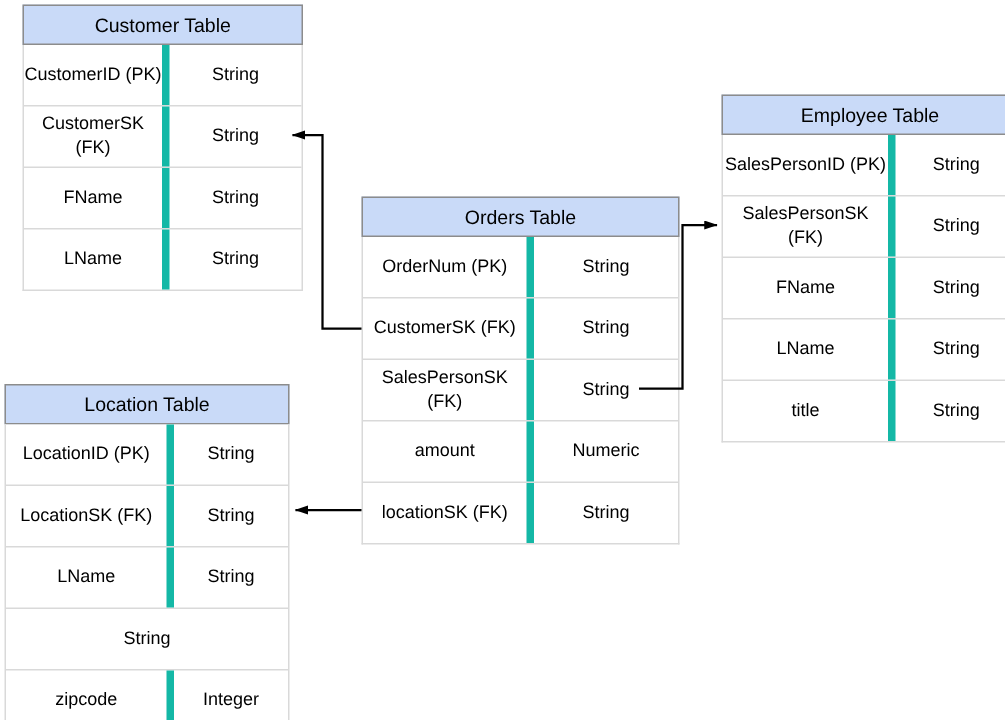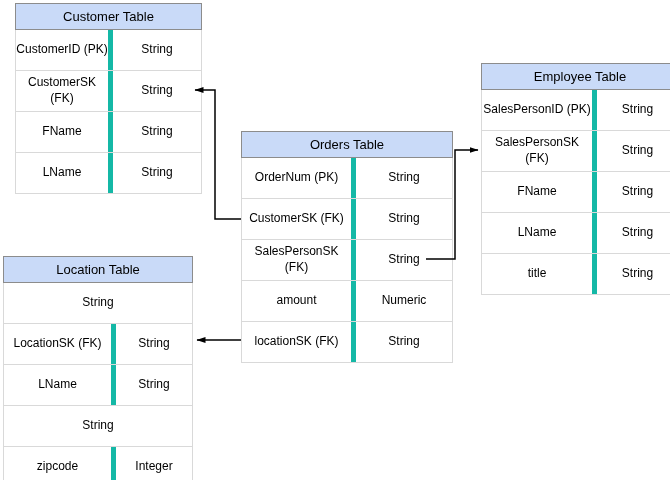--- a/index.html
+++ b/index.html
@@ -184,20 +184,23 @@
             <span class="wrap">String</span>
           </div>
       </div>
     </div>
   </div>
 
   <div class="tbl" id="tbl-location">
     <div class="tbl-header">Location Table</div>
     <div class="tbl-body">
       <div class="row">
+        <div class="cell field">
+            <span class="wrap">LocationID (PK)</span>
+          </div>
         <div class="cell type">
             <span class="wrap">String</span>
           </div>
       </div>
       <div class="row">
         <div class="cell field">
             <span class="wrap">LocationSK (FK)</span>
           </div>
         <div class="cell type">
             <span class="wrap">String</span>

